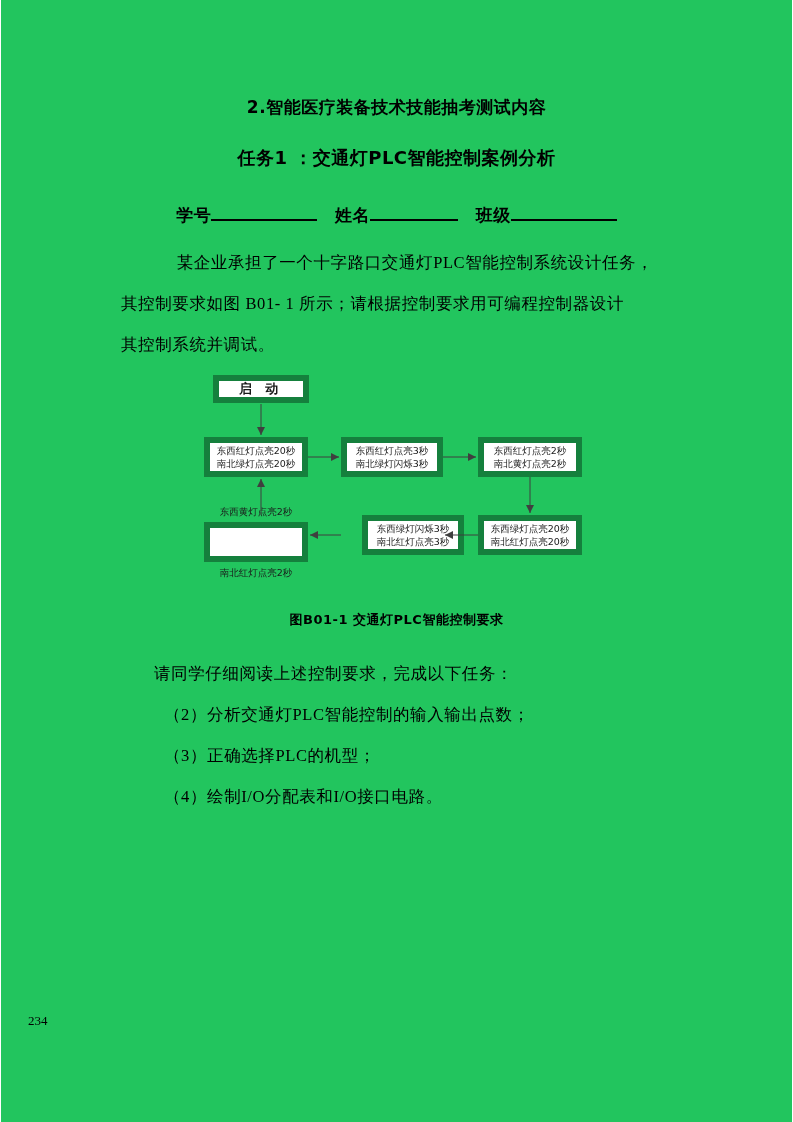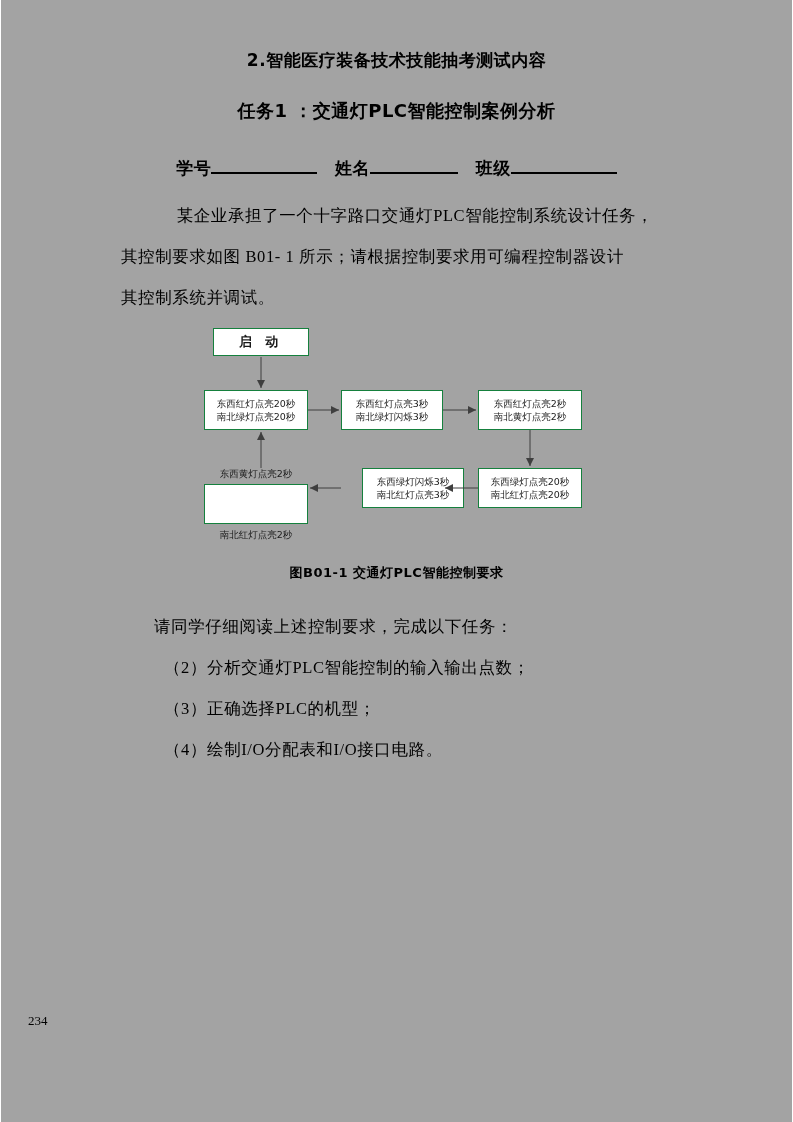--- a/index.html
+++ b/index.html
@@ -5,22 +5,22 @@
   * { margin:0; padding:0; box-sizing:border-box; }
   html,body { background:#ffffff; }
   body {
     font-family:"Liberation Serif","DejaVu Serif",serif;
     color:#000;
   }
   .page {
     position:relative;
     width:791px; height:1122px;
     margin:0 auto;
-    background:#a3a3a3;
-    padding-top:49px;
+    background:#22c55e;
+    padding-top:96px;
     overflow:hidden;
   }
   .doc-title {
     text-align:center;
     font-family:"DejaVu Sans","Liberation Sans",sans-serif;
     font-weight:700;
     font-size:17px;
     letter-spacing:0.5px;
   }
   .doc-subtitle {
@@ -56,40 +56,40 @@
   .intro .indent { text-indent:2em;text-align:center; }
 
   .flowchart {
     position:relative;
     width:380px; height:180px;
     margin:10px 0 0 203px;
     font-family:"DejaVu Sans","Liberation Sans",sans-serif;
   }
   .fc-box {
     position:absolute;
-    border:1px solid #15803d;
+    border:6px solid #15803d;
     background:#fff;
     display:flex;
     flex-direction:column;
     align-items:center;
     justify-content:center;
     text-align:center;
     font-size:9.5px;
     line-height:13px;
     color:#1a1a1a;
   }
   .fc-start {
     left:9px; top:0; width:96px; height:28px;
     font-size:13px; font-weight:700; letter-spacing:5px;
     font-family:"Liberation Serif","DejaVu Serif",serif;
   }
   .fc-b1 { left:0;    top:62px;  width:104px; height:40px; }
   .fc-b2 { left:137px;top:62px;  width:102px; height:40px; }
   .fc-b3 { left:274px;top:62px;  width:104px; height:40px; }
-  .fc-b4 { left:0;    top:156px; width:104px; height:40px;gap:48px; }
+  .fc-b4 { left:0;    top:147px; width:104px; height:40px;gap:48px; }
   .fc-b5 { left:137px;top:140px; width:102px; height:40px;margin-left:21px; }
   .fc-b6 { left:274px;top:140px; width:104px; height:40px; }
   .fc-arrows {
     position:absolute; left:0; top:0;
     width:380px; height:180px;
     pointer-events:none;
   }
   .figure-caption {
     margin-top:56px;
     text-align:center;

